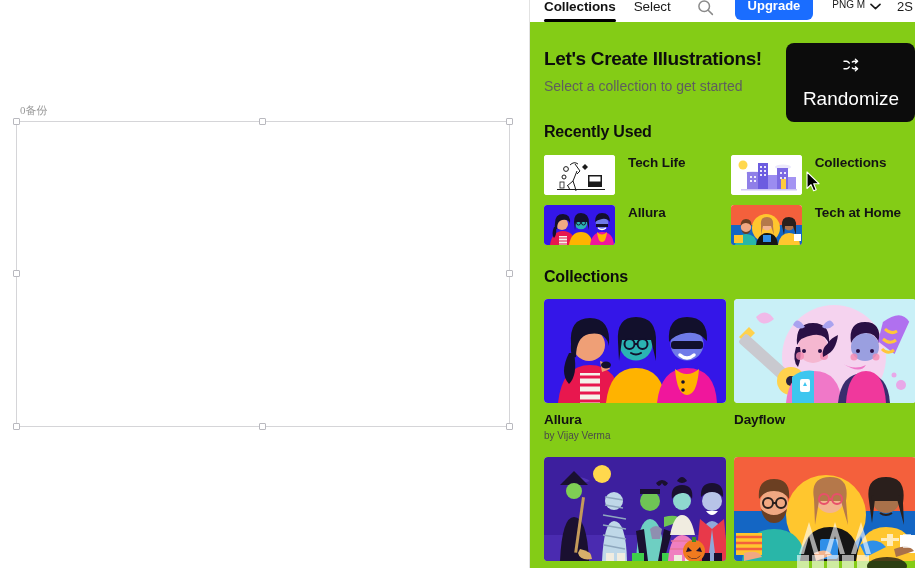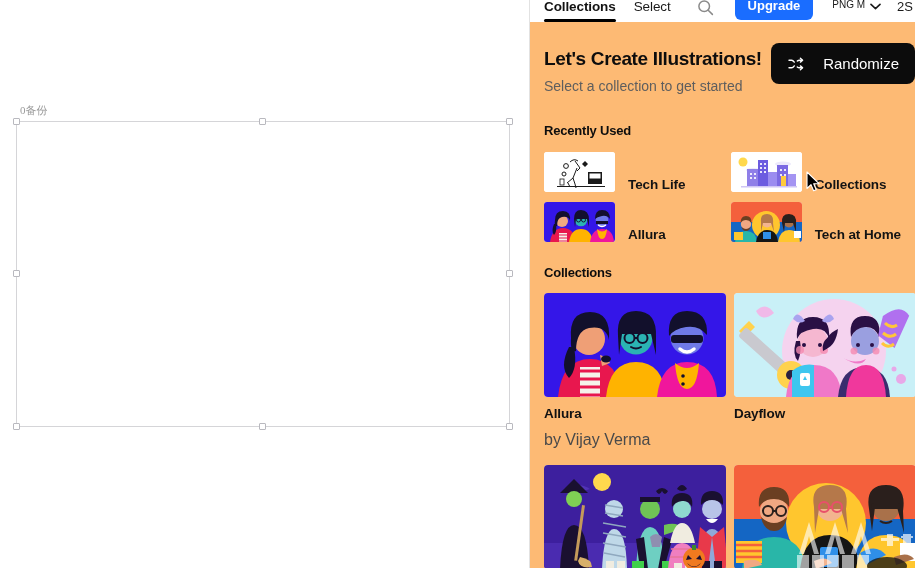--- a/index.html
+++ b/index.html
@@ -56,21 +56,21 @@
     position: absolute;
     left: 16px; top: 121px;
     width: 1px; height: 306px;
     background: #d5d5d8;
   }
 
   
   .panel {
     position: relative;
     width: 385px; height: 568px;
-    background: #fdba74;
+    background: #84cc16;
     flex: 0 0 385px;
     overflow: hidden;
   }
 
   
   .topbar {
     position: relative;
     height: 22px;
     display: flex;
     align-items: flex-start;
@@ -160,47 +160,48 @@
     right: -14px;
     top: 21px;
     display: flex;
     align-items: center;
     gap: 19px;
     background: #0c0c0c;
     color: #ffffff;
     border: none;
     border-radius: 8px;
     padding: 12px 16px 12px 17px;
-    font-size: 15px;
+    font-size: 19px;
     font-weight: 400;
     cursor: pointer;
     font-family: "Liberation Sans", sans-serif;
     white-space: nowrap;
+    flex-direction: column;
   }
   .shuffle-icon { width: 16px; height: 14px; flex: 0 0 auto; }
 
   .section-title {
-    font-size: 13px;
+    font-size: 16px;
     font-weight: 700;
     color: #0d0d0d;
     letter-spacing: -.2px;
   }
   .recently-title { margin-top: 29px; }
   .collections-title { margin-top: 23px; }
 
   
   .recent-grid {
     margin-top: 14px;
     display: grid;
     grid-template-columns: 1fr 1fr;
     gap: 10px 26px;
   }
   .recent-item {
     display: flex;
-    align-items: flex-end;
+    align-items: flex-start;
     gap: 13px;
     cursor: pointer;
   }
   .recent-thumb {
     width: 71px; height: 40px;
     border-radius: 3px;
     overflow: hidden;
     flex: 0 0 auto;
     background: #fff;
   }
@@ -229,22 +230,22 @@
   }
   .coll-thumb svg { display: block; width: 100%; height: 100%; }
   .coll-name {
     margin-top: 9px;
     font-size: 13.5px;
     font-weight: 700;
     color: #121212;
     letter-spacing: -.1px;
   }
   .coll-author {
-    margin-top: 10px;
-    font-size: 16px;
+    margin-top: 3px;
+    font-size: 10px;
     color: #4a4a4a;
   }
 
   
   .cursor {
     position: absolute;
     left: 806px; top: 171px;
     width: 15px; height: 22px;
     pointer-events: none;
     z-index: 40;

